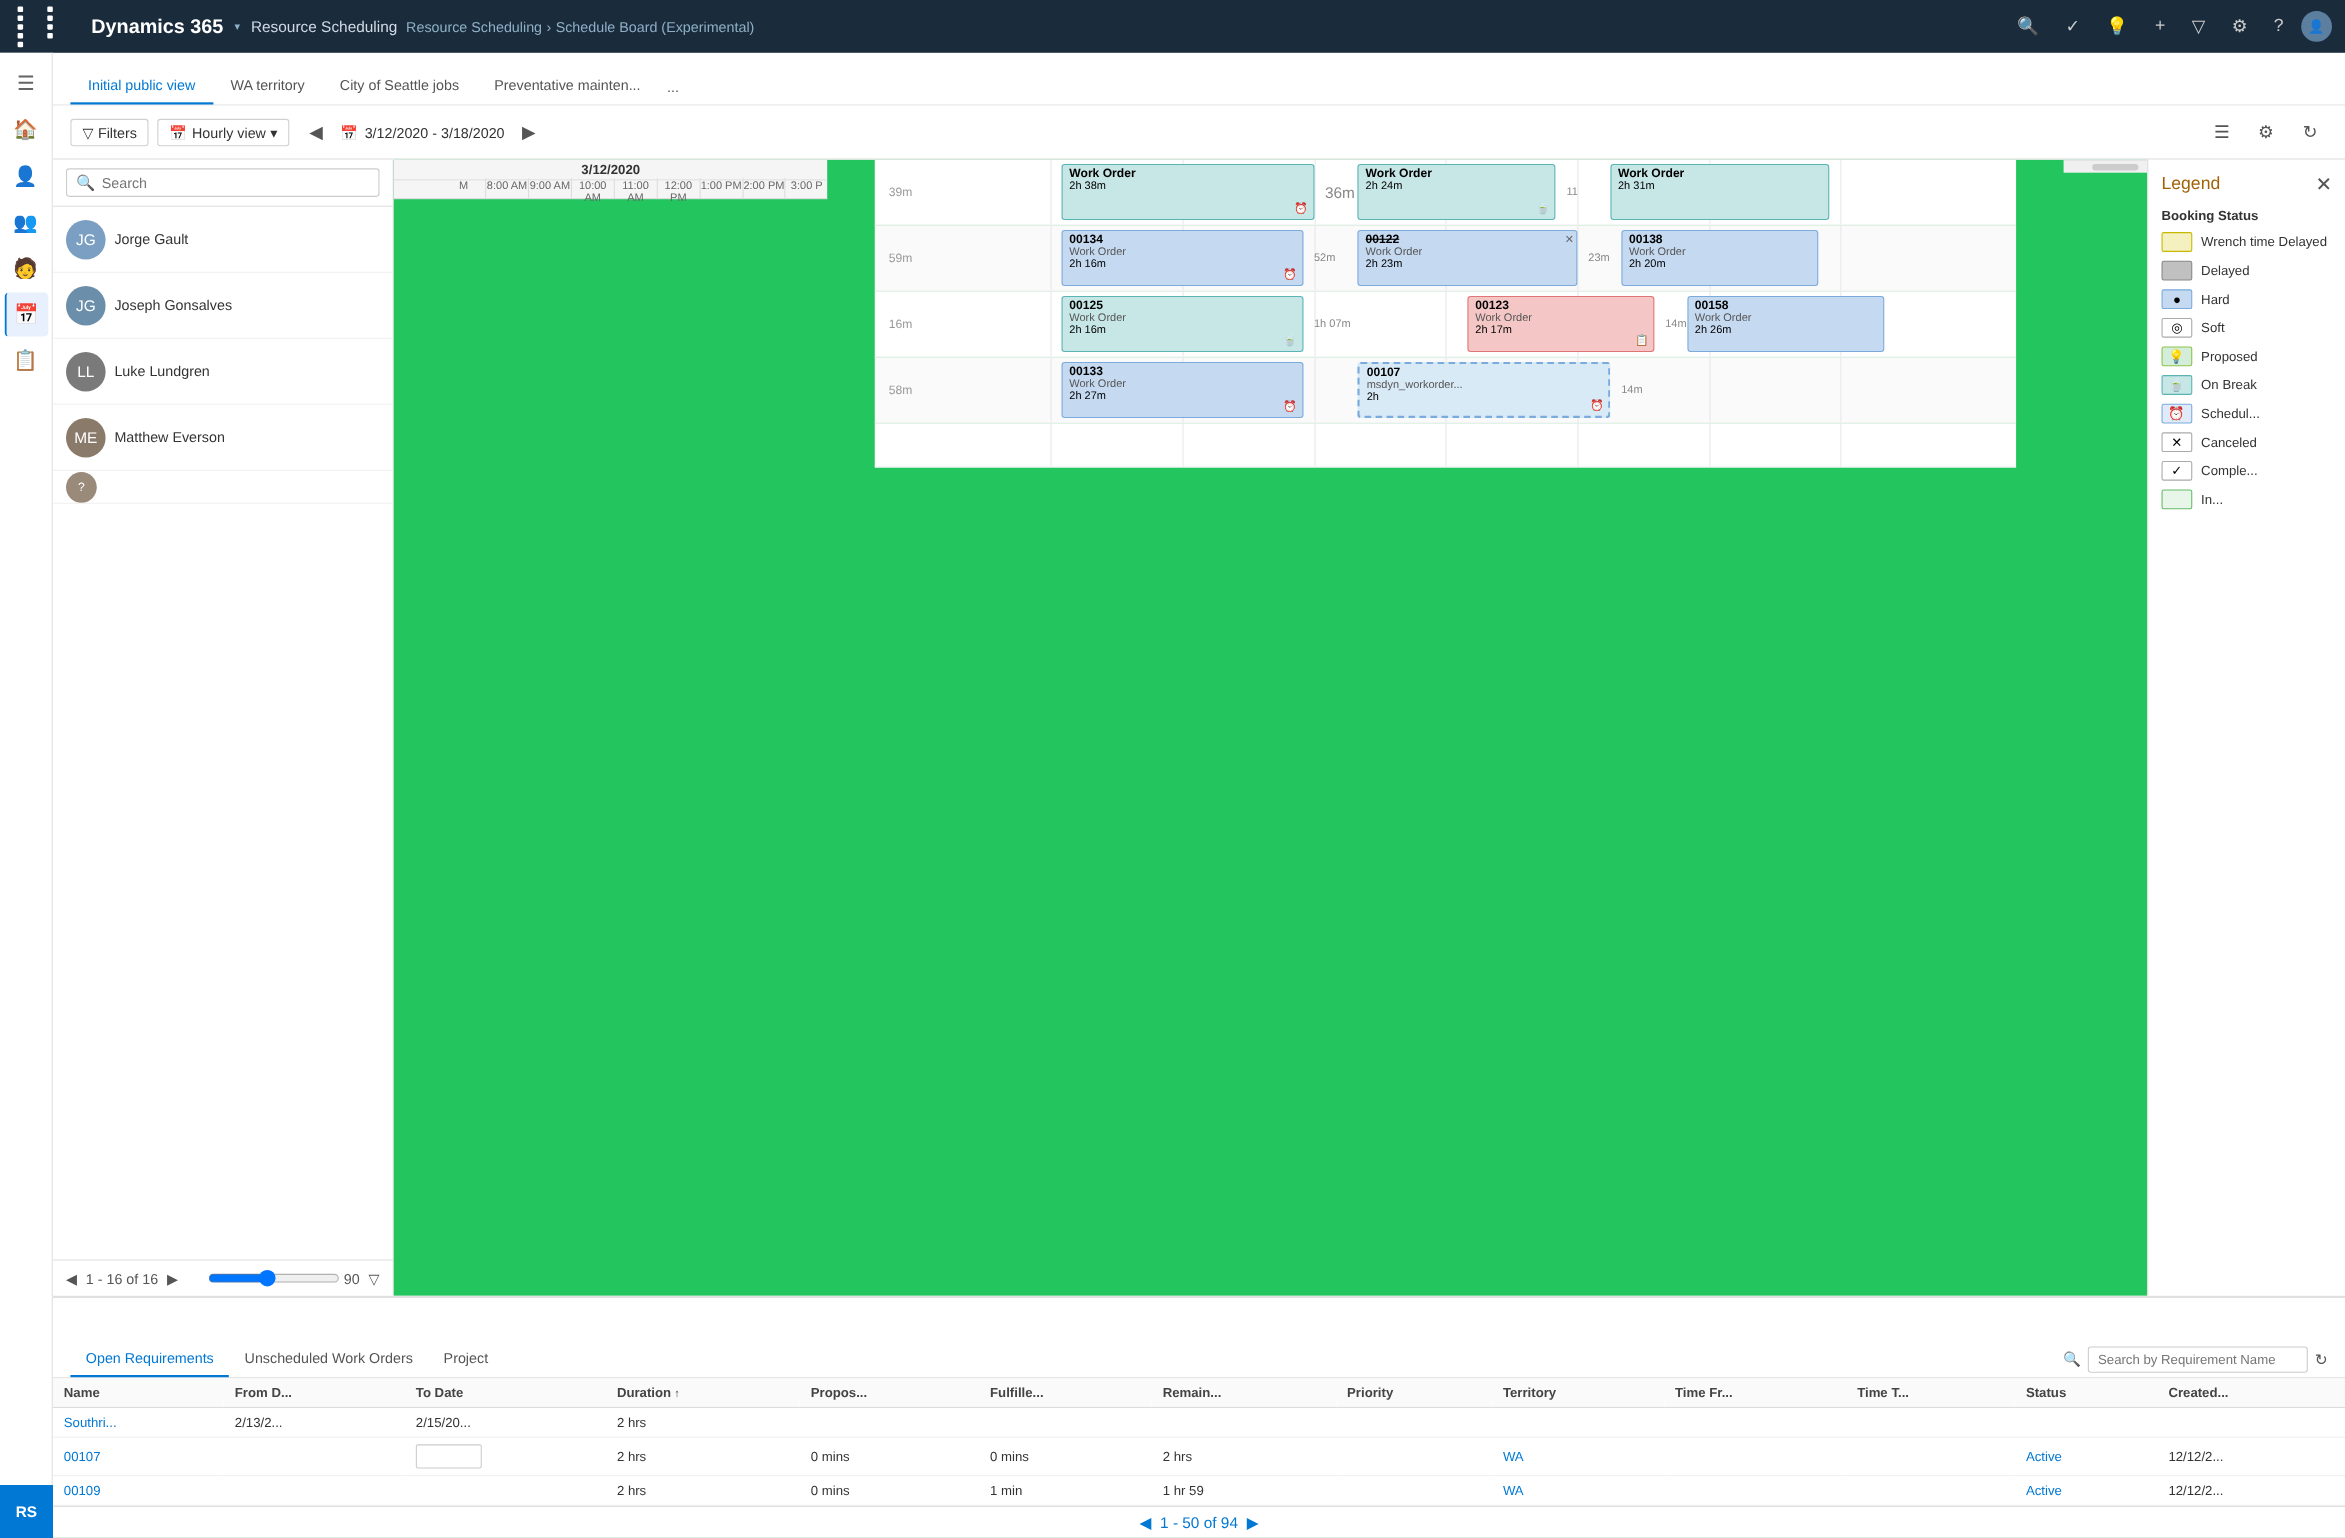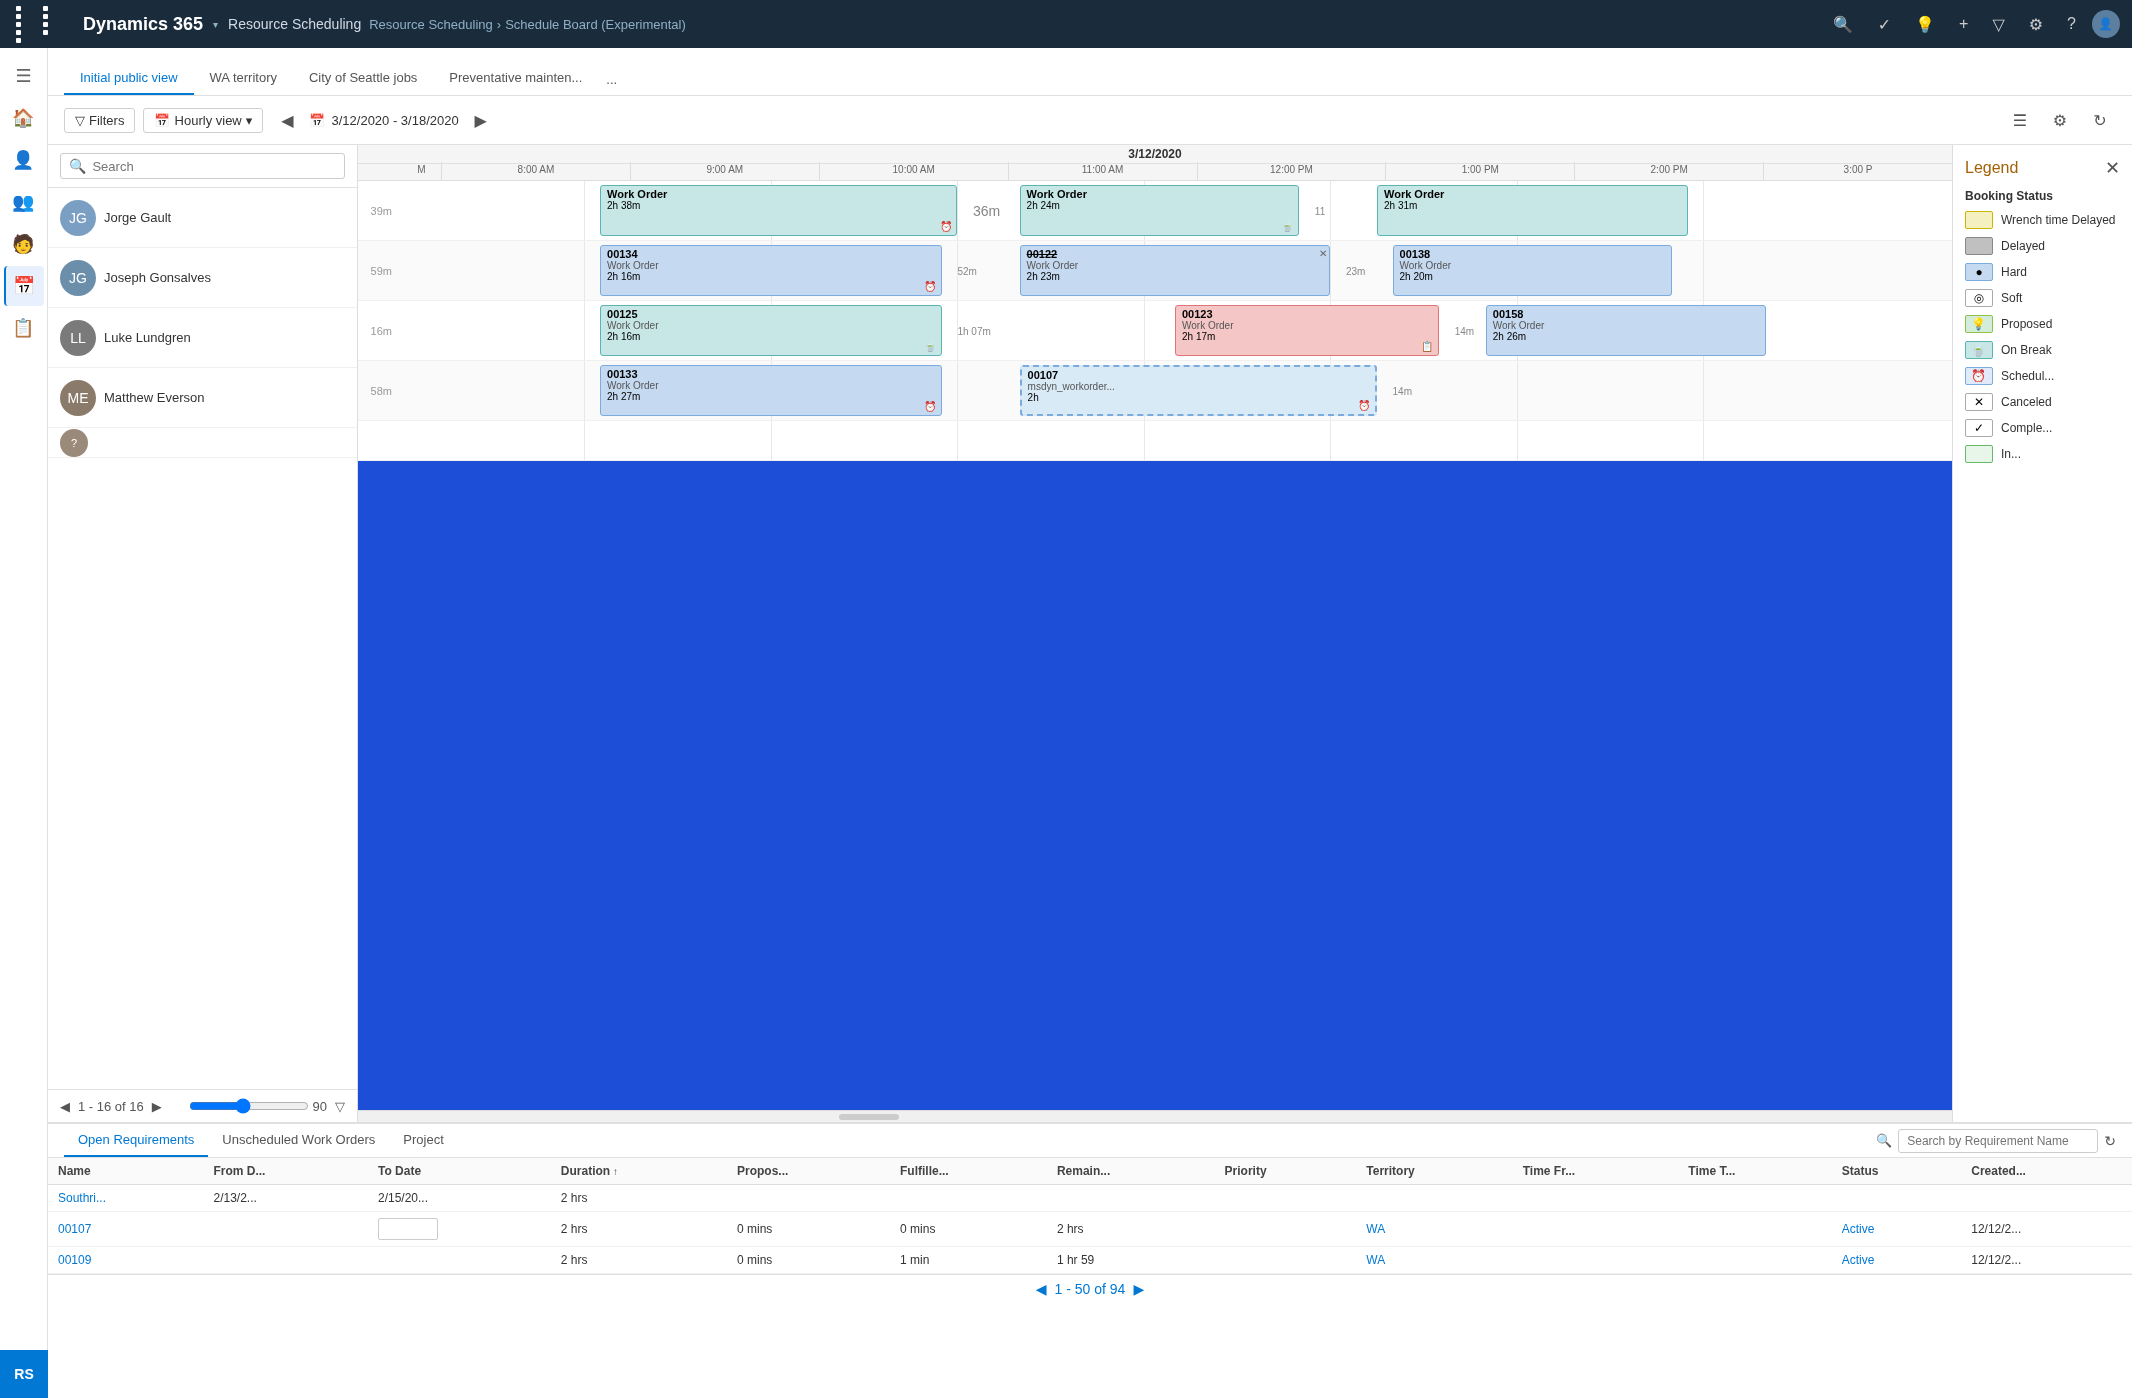--- a/index.html
+++ b/index.html
@@ -60,21 +60,21 @@
     .resource-list { flex: 1; overflow-y: auto; }
     .resource-item { display: flex; align-items: center; gap: 8px; padding: 10px 12px; border-bottom: 1px solid #f0f0f0; height: 60px; }
     .resource-avatar { width: 36px; height: 36px; border-radius: 50%; background: #b0c4d8; flex-shrink: 0; overflow: hidden; display: flex; align-items: center; justify-content: center; font-size: 14px; color: #fff; font-weight: 500; }
     .resource-name { font-size: 13px; color: #333; }
     .resource-footer { padding: 8px 12px; border-top: 1px solid #e0e0e0; display: flex; align-items: center; gap: 8px; font-size: 13px; color: #555; }
     .resource-footer-spacer { flex: 1; }
     .zoom-slider { display: flex; align-items: center; gap: 4px; }
     .zoom-slider input[type=range] { width: 120px; }
 
     
-    .gantt-area { flex: 1; display: flex; flex-direction: column; overflow: hidden; background: #1d4ed8; }
+    .gantt-area { flex: 1; display: flex; flex-direction: row; overflow: hidden; background: #22c55e; gap: 43px; }
     .gantt-rows { flex: 1; overflow: hidden; display: flex; flex-direction: column; }
     .gantt-row { display: flex; align-items: center; height: 60px; border-bottom: 1px solid #f0f0f0; position: relative; background: #fff; }
     .gantt-row:nth-child(even) { background: #fafafa; }
     .gantt-row-spacer { width: 40px; font-size: 11px; color: #999; text-align: right; padding-right: 6px; flex-shrink: 0; }
 
     
     .booking-block { position: absolute; top: 4px; bottom: 4px; border-radius: 3px; padding: 2px 6px; font-size: 11px; overflow: hidden; cursor: pointer; border: 1px solid rgba(0,0,0,0.15); }
     .booking-block .bb-title { font-weight: 600; font-size: 11px; }
     .booking-block .bb-sub { font-size: 10px; color: #555; }
     .booking-block .bb-dur { font-size: 10px; }
@@ -465,21 +465,21 @@
             <div class="legend-swatch" style="background:#fff;border-color:#aaa;">✓</div>
             <span class="legend-label">Comple...</span>
           </div>
           <div class="legend-item">
             <div class="legend-swatch" style="background:#e8f5e9;border-color:#66bb6a;"></div>
             <span class="legend-label">In...</span>
           </div>
         </div>
       </div>
 
-      <div class="bottom-panel" style="height:276px;">
+      <div class="bottom-panel" style="height:220px;justify-content:flex-end;">
         <div class="bottom-tabs">
           <div class="bottom-tab active">Open Requirements</div>
           <div class="bottom-tab">Unscheduled Work Orders</div>
           <div class="bottom-tab">Project</div>
           <div class="bottom-search">
             <span style="color:#888;">🔍</span>
             <input type="text" placeholder="Search by Requirement Name" style="">
             <span class="bottom-refresh">↻</span>
           </div>
         </div>

